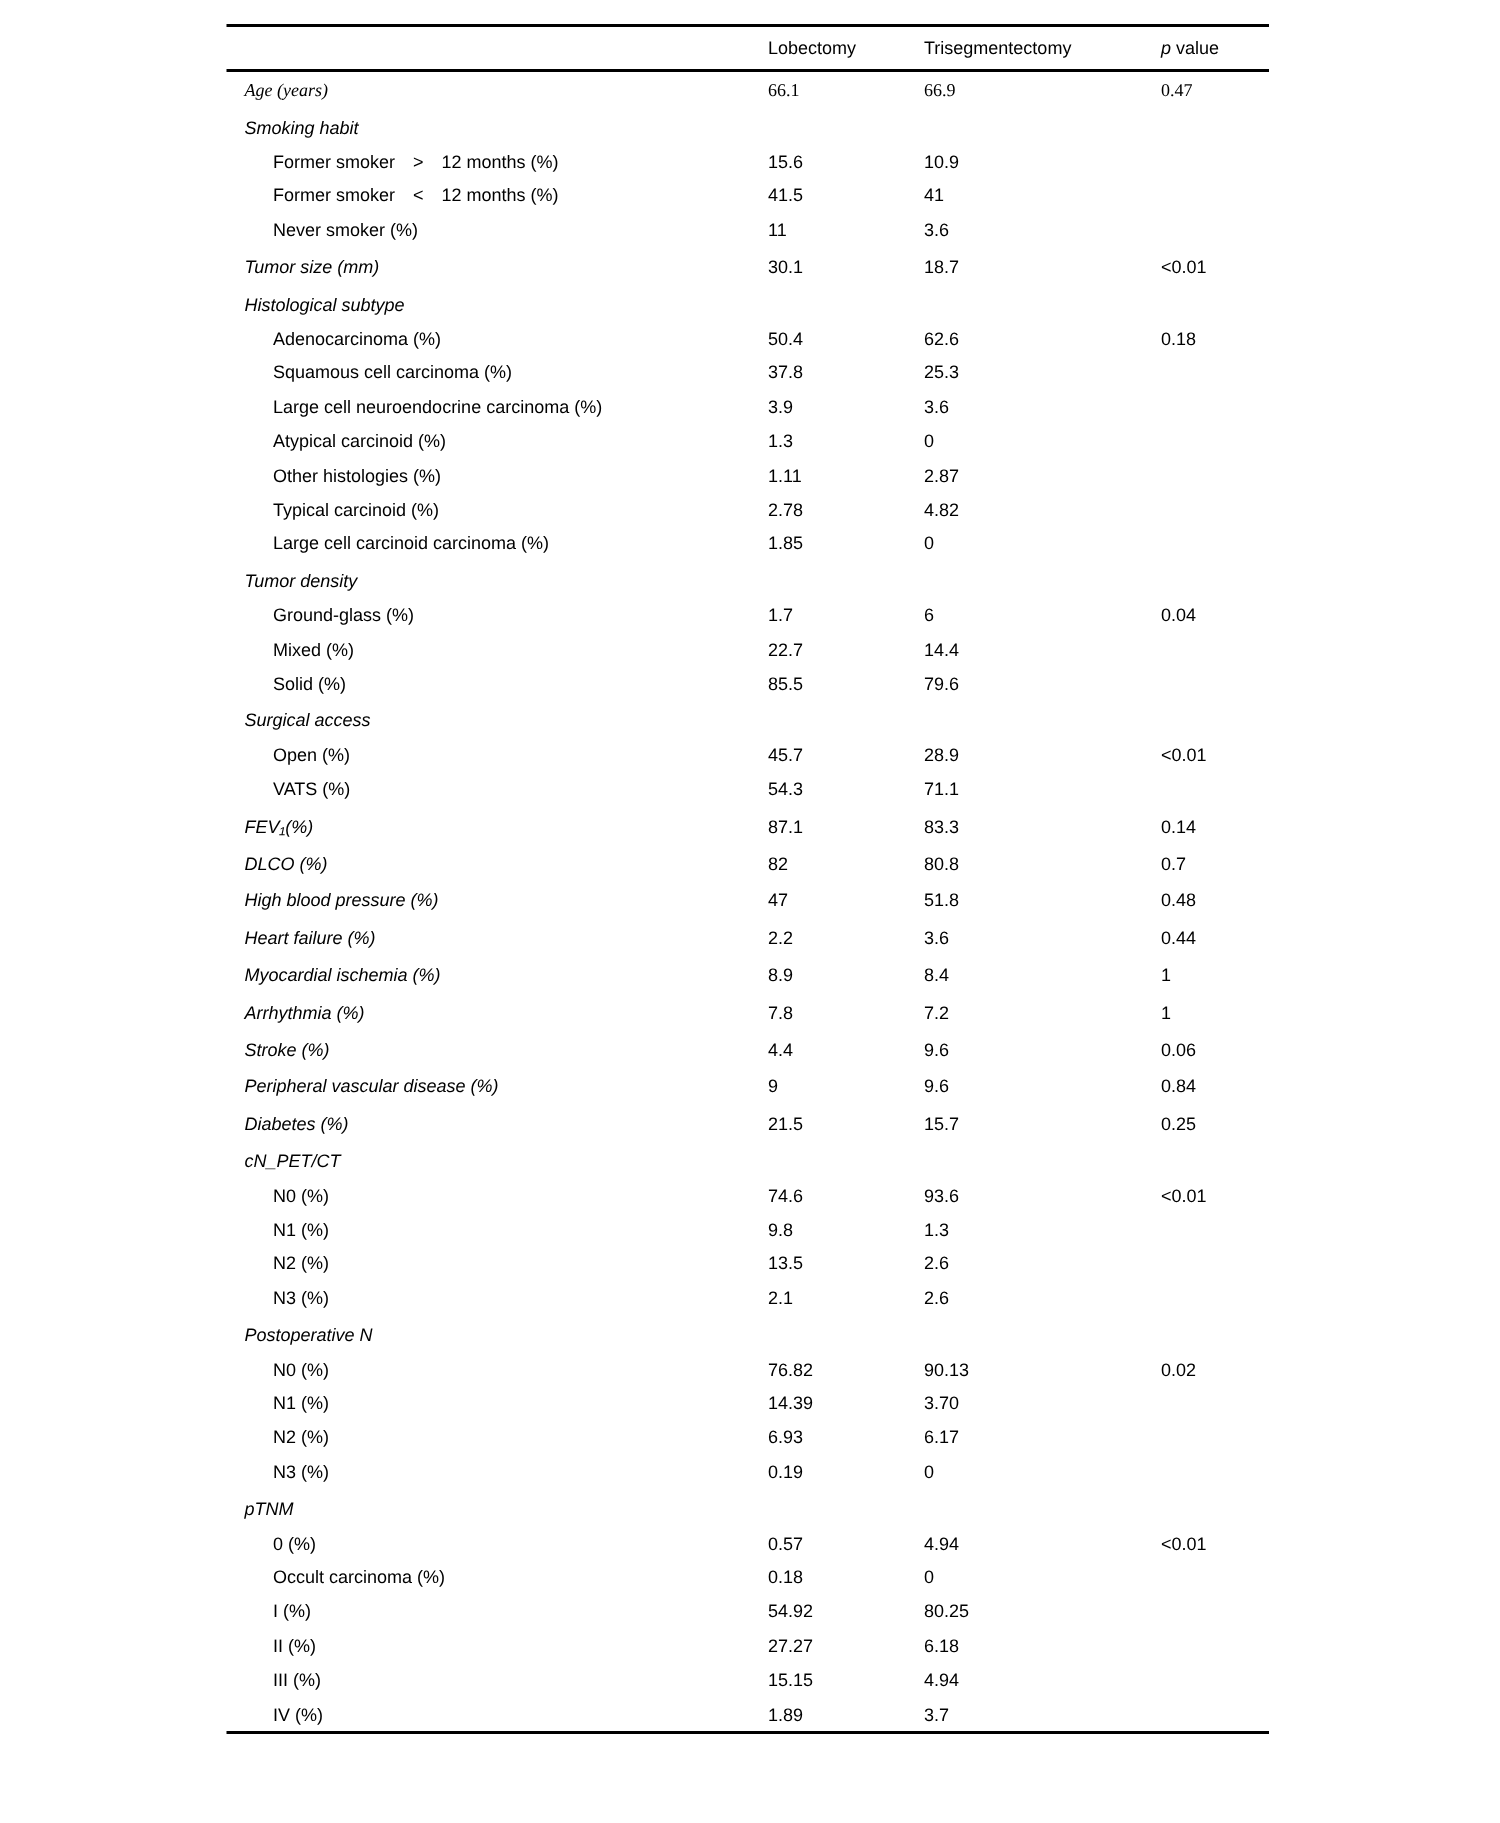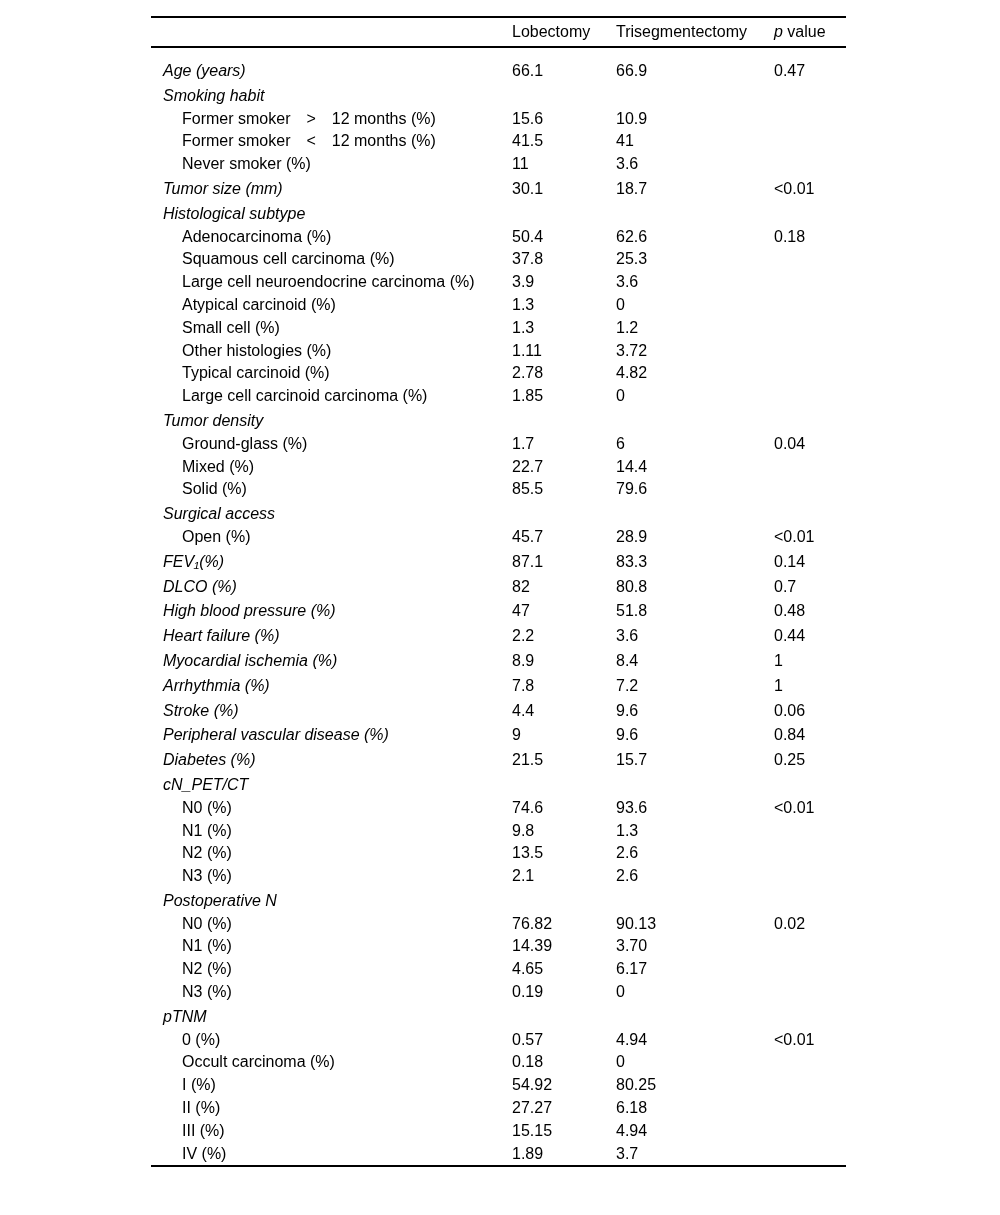--- a/index.html
+++ b/index.html
@@ -14,21 +14,21 @@
     font-family: "Liberation Sans", "DejaVu Sans", sans-serif;
     position: relative;
   }
   .stats-table {
     position: absolute;
     left: 151px;
     top: 16px;
     width: 695px;
     border-collapse: collapse;
     table-layout: fixed;
-    font-size: 16px;
+    font-size: 12px;
     border-top: 2px solid #000;
     border-bottom: 2px solid #000;
   }
   .stats-table col.c-label { width: 361px; }
   .stats-table col.c-lob   { width: 104px; }
   .stats-table col.c-tri   { width: 158px; }
   .stats-table col.c-p     { width: 72px;  }
 
   .stats-table thead th {
     border-bottom: 2px solid #000;
@@ -42,21 +42,21 @@
   .stats-table tbody td {
     height: 22.8px;
     line-height: 22.8px;
     padding: 0;
     vertical-align: middle;
     text-align: left;
     white-space: nowrap;
     overflow: visible;
   }
   .stats-table tbody tr.section td { padding-top: 2px; }
-  .stats-table tbody tr.section:first-child td { padding-top: 12px; }
+  .stats-table tbody tr.section:first-child td { padding-top: 1px; font-family: Liberation Serif, serif; }
 
   .label.lvl0 {
     font-style: italic;
     padding-left: 12px;
   }
   .label.lvl1 {
     padding-left: 31px;
   }
   .it { font-style: italic; }
   .bold { font-weight: normal; }
@@ -140,29 +140,23 @@
         <td>3.6</td>
         <td></td>
       </tr>
       <tr>
         <td class="label lvl1">Atypical carcinoid (%)</td>
         <td>1.3</td>
         <td>0</td>
         <td></td>
       </tr>
       <tr>
-        <td class="label lvl1">Small cell (%)</td>
-        <td>1.3</td>
-        <td>1.2</td>
-        <td></td>
-      </tr>
-      <tr>
         <td class="label lvl1">Other histologies (%)</td>
         <td>1.11</td>
-        <td>3.72</td>
+        <td>2.87</td>
         <td></td>
       </tr>
       <tr>
         <td class="label lvl1">Typical carcinoid (%)</td>
         <td>2.78</td>
         <td>4.82</td>
         <td></td>
       </tr>
       <tr>
         <td class="label lvl1">Large cell carcinoid carcinoma (%)</td>
@@ -199,20 +193,26 @@
         <td></td>
         <td></td>
         <td></td>
       </tr>
       <tr>
         <td class="label lvl1">Open (%)</td>
         <td>45.7</td>
         <td>28.9</td>
         <td class="bold">&lt;0.01</td>
       </tr>
+      <tr>
+        <td class="label lvl1">VATS (%)</td>
+        <td>54.3</td>
+        <td>71.1</td>
+        <td></td>
+      </tr>
       <tr class="section">
         <td class="label lvl0">FEV₁(%)</td>
         <td>87.1</td>
         <td>83.3</td>
         <td>0.14</td>
       </tr>
       <tr class="section">
         <td class="label lvl0">DLCO (%)</td>
         <td>82</td>
         <td>80.8</td>
@@ -303,21 +303,21 @@
         <td class="bold">0.02</td>
       </tr>
       <tr>
         <td class="label lvl1">N1 (%)</td>
         <td>14.39</td>
         <td>3.70</td>
         <td></td>
       </tr>
       <tr>
         <td class="label lvl1">N2 (%)</td>
-        <td>4.65</td>
+        <td>6.93</td>
         <td>6.17</td>
         <td></td>
       </tr>
       <tr>
         <td class="label lvl1">N3 (%)</td>
         <td>0.19</td>
         <td>0</td>
         <td></td>
       </tr>
       <tr class="section">

